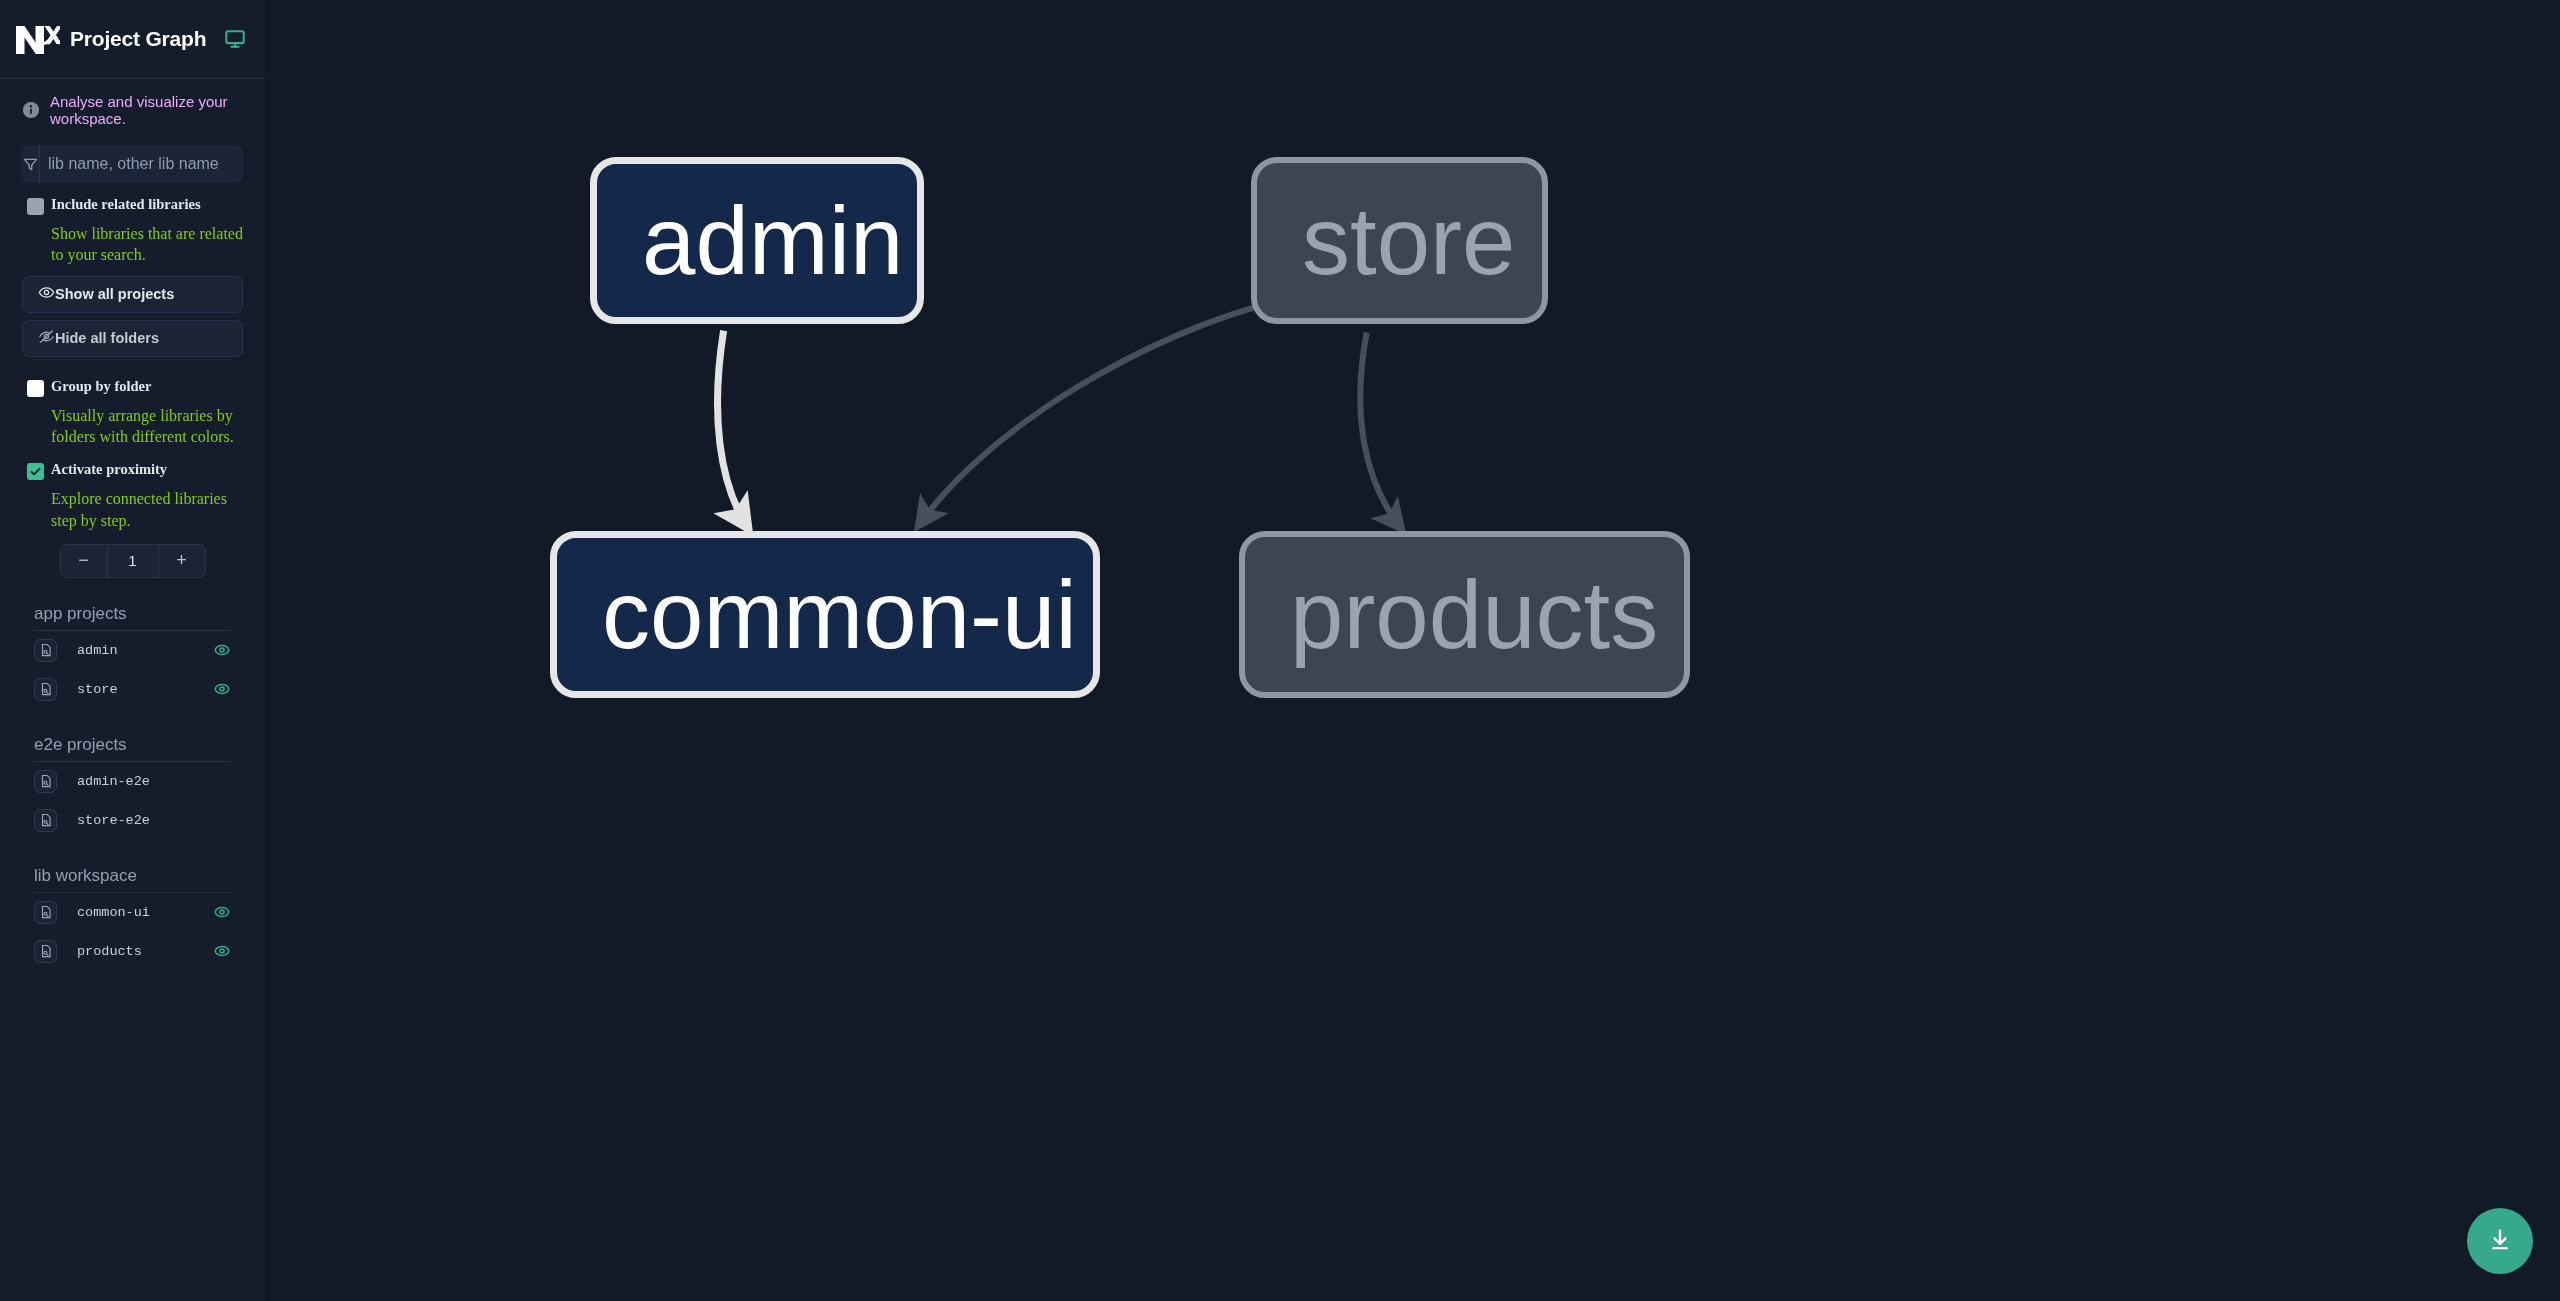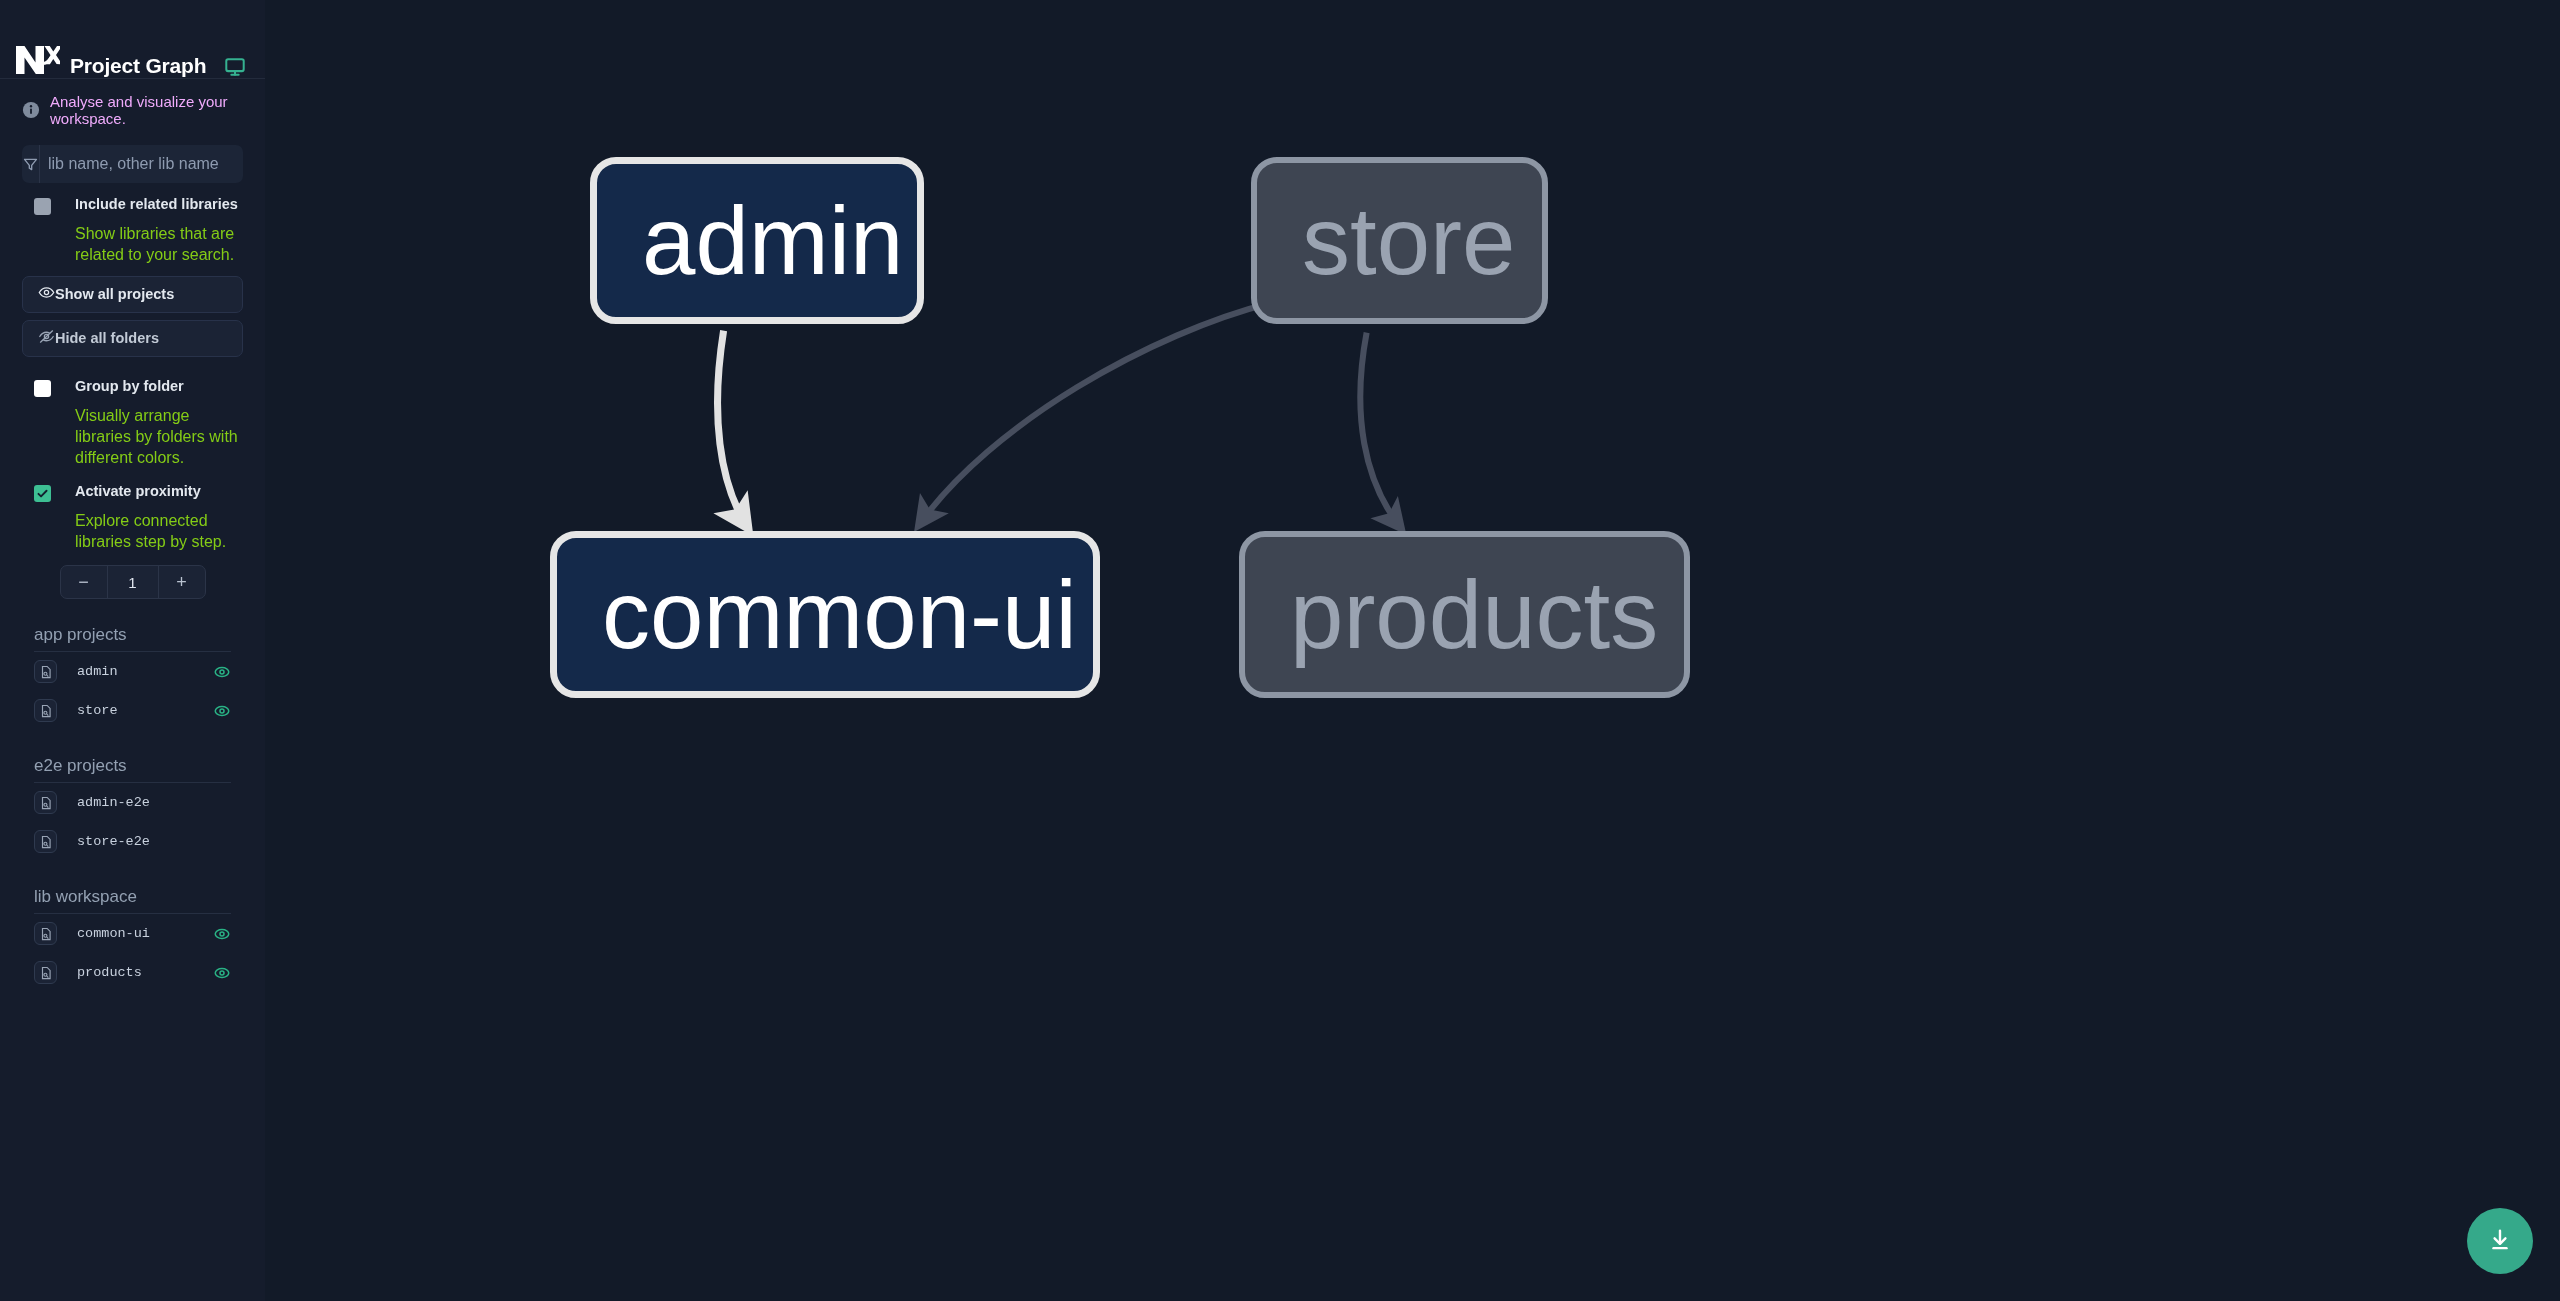--- a/index.html
+++ b/index.html
@@ -14,21 +14,21 @@
   
   #sidebar {
     position: relative;
     width: 265px; height: 1301px;
     background: #151c2c;
     flex: 0 0 265px;
     overflow: hidden;
   }
   .side-header {
     height: 79px;
-    display: flex; align-items: flex-end;
+    display: flex; align-items: center;
     padding: 0 14px;
     border-bottom: 1px solid #232b3c;
   }
   .nx-logo { width: 46px; height: 38px; margin-right: 10px; flex: 0 0 46px; }
   .app-title {
     color: #ffffff; font-size: 21px; font-weight: 700;
     letter-spacing: -0.2px; white-space: nowrap;
   }
   .monitor-icon { margin-left: 18px; width: 22px; height: 22px; display: block; }
 
@@ -54,21 +54,21 @@
   .filter-icon-wrap { border-right: 1px solid #2c3purple; }
   .filter-icon-wrap { border-right: 1px solid #2b3448; }
   .filter-input {
     flex: 1; border: 0; outline: 0; background: transparent;
     color: #8e9bb0; font-size: 16px;
     font-family: "Liberation Sans", sans-serif;
     padding-left: 8px;
   }
   .filter-input::placeholder { color: #8e9bb0; }
 
-  .check-row { display: flex; gap: 24px; padding: 12px 22px 0 34px; }
+  .check-row { display: flex; gap: 7px; padding: 12px 22px 0 27px; font-family: Liberation Serif, serif; }
   .checkbox {
     width: 17px; height: 17px; flex: 0 0 17px; margin-top: 3px;
     border-radius: 3px; background: #9aa3b1;
   }
   .checkbox.white { background: #ffffff; }
   .checkbox.checked {
     background: #3dbf93; display: flex; align-items: center; justify-content: center;
   }
   .check-texts { min-width: 0; }
   .check-title { color: #e3e8ef; font-size: 14.5px; font-weight: 700; line-height: 1.25; }

